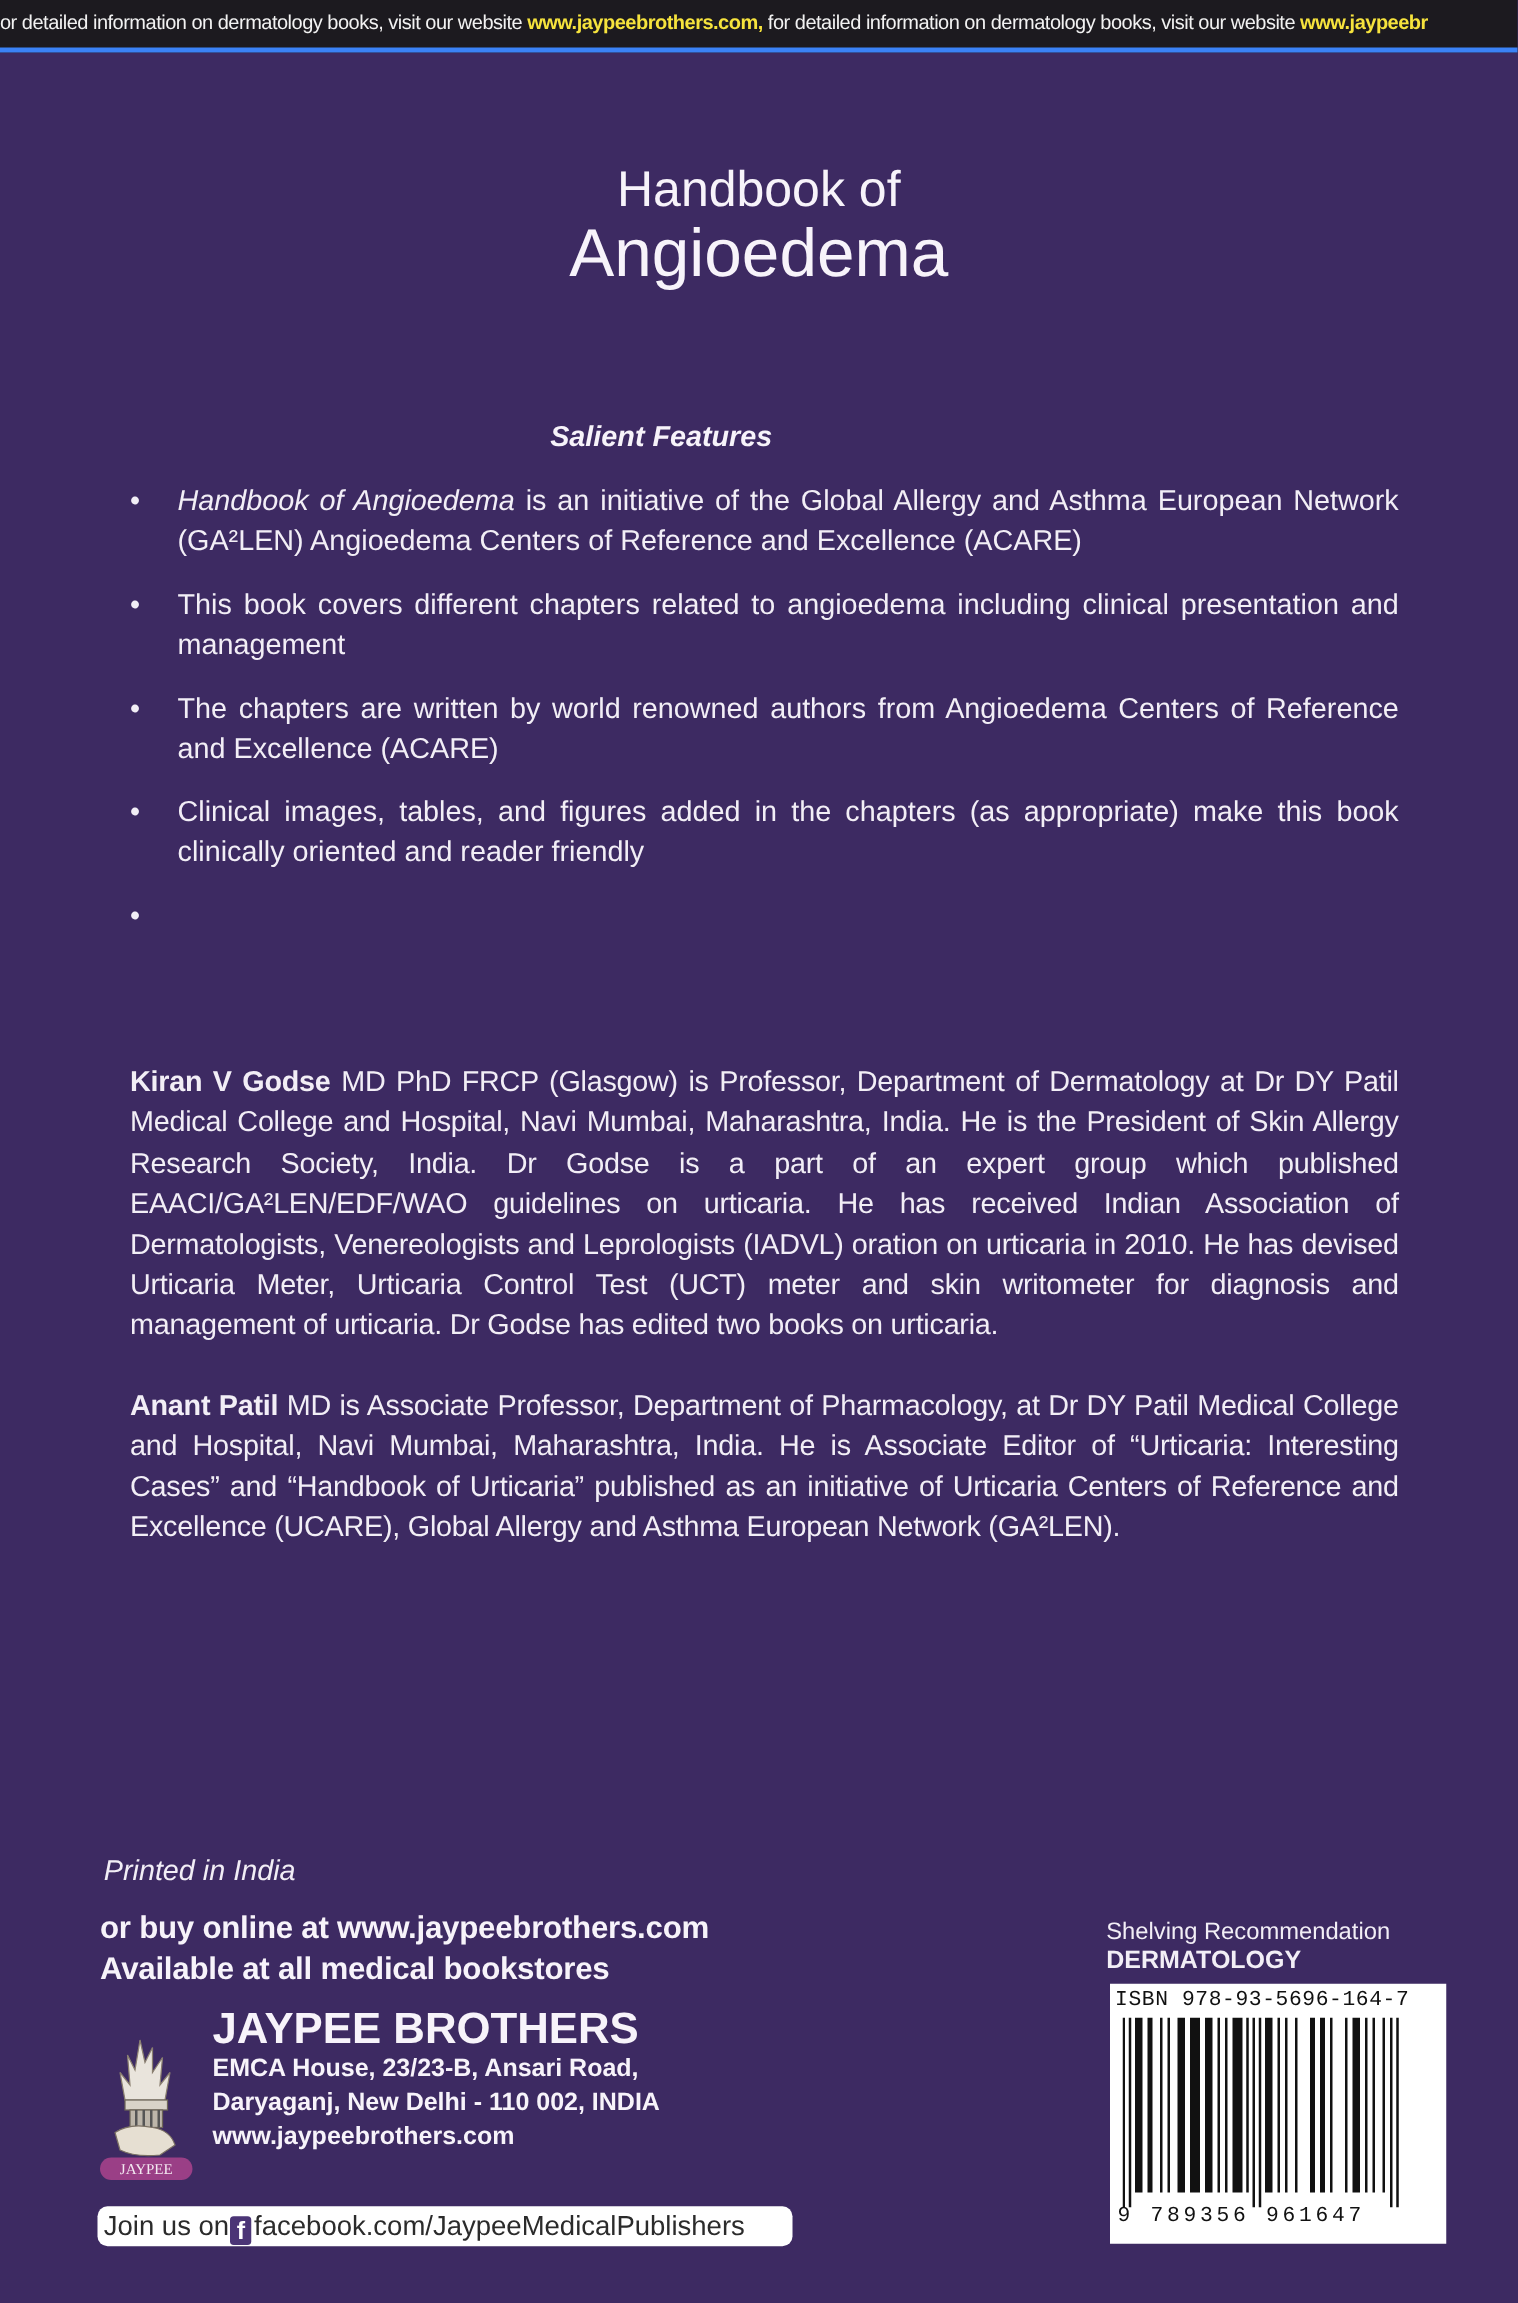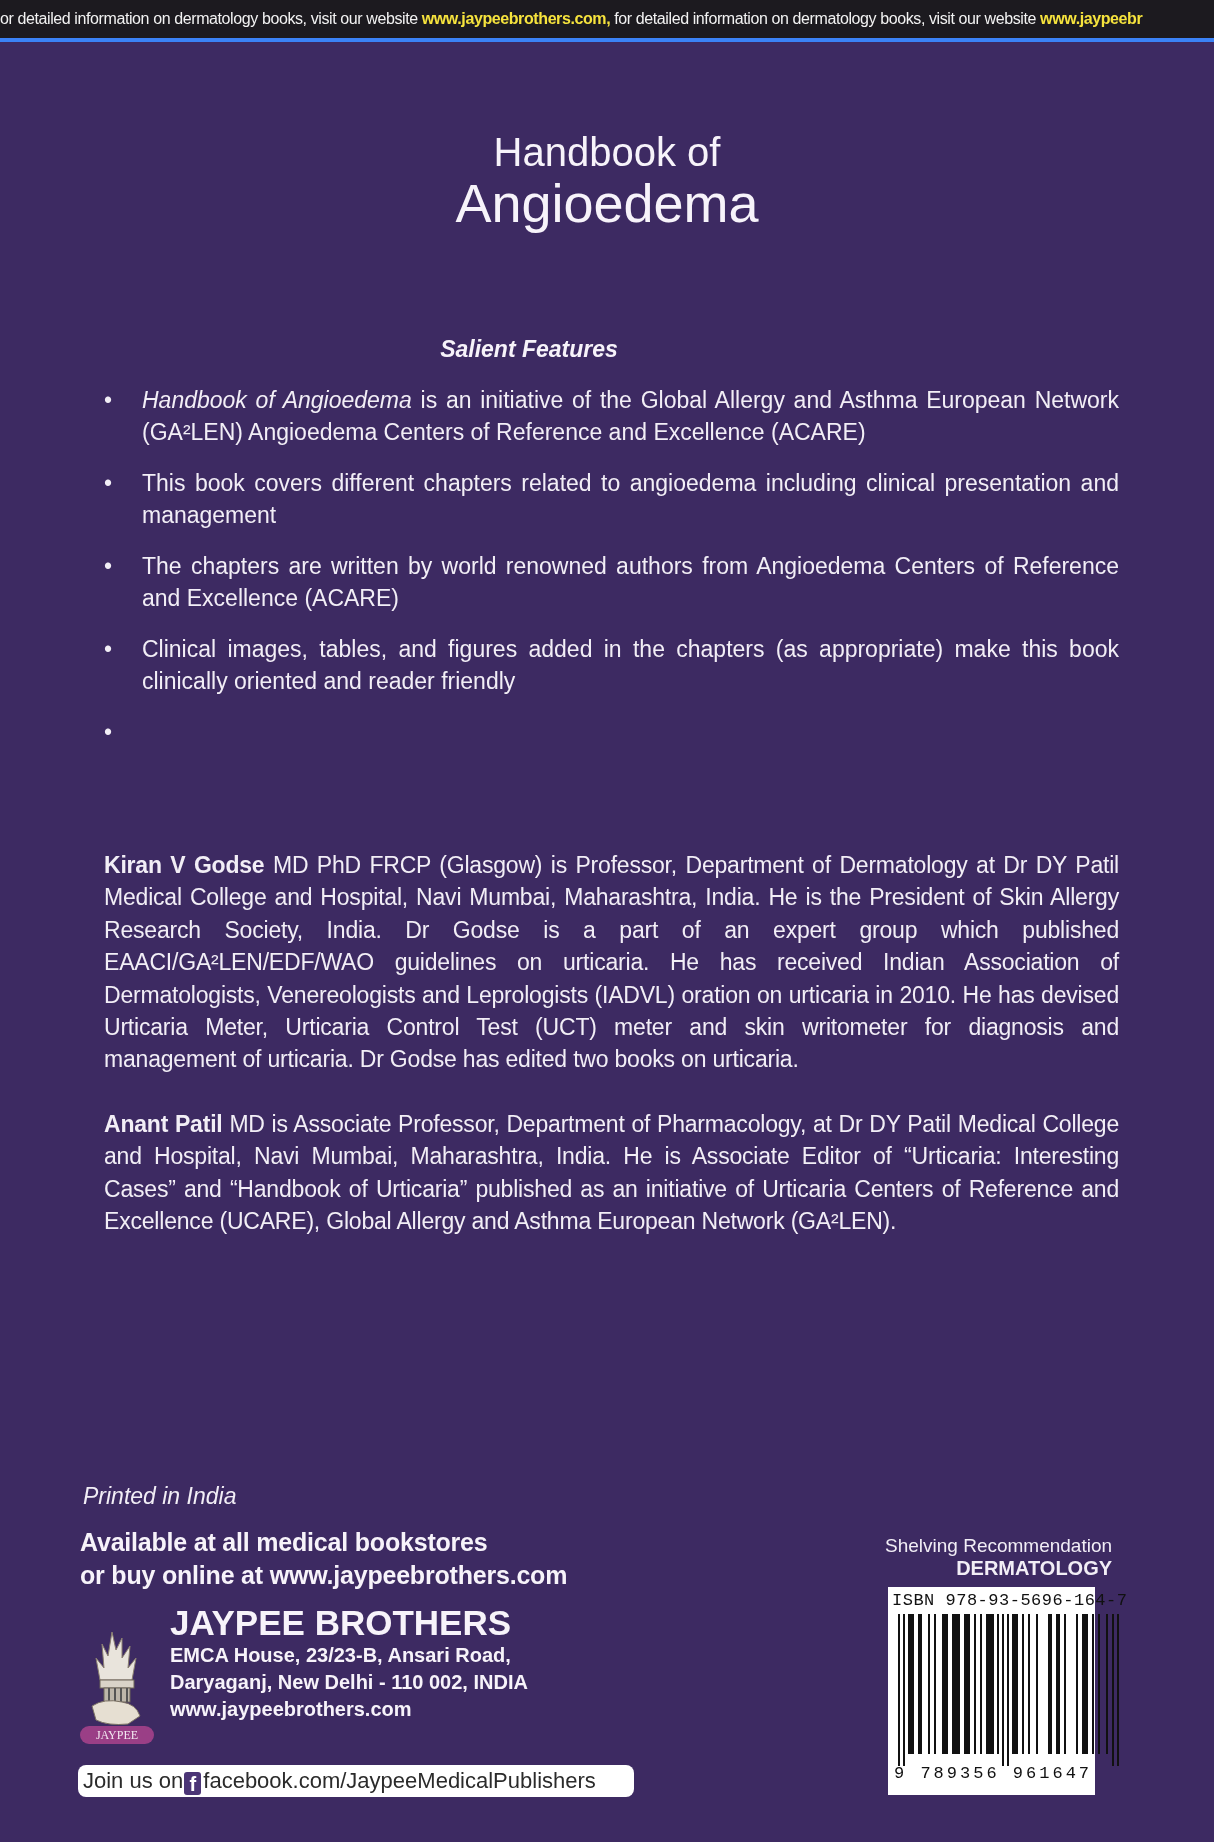--- a/index.html
+++ b/index.html
@@ -76,23 +76,23 @@
   }
   .fb-icon {
     display:inline-block; width:17px; height:23px; background:#4b3576;
     color:#fff; font-weight:bold; font-size:20px; line-height:25px;
     text-align:center; border-radius:3px; vertical-align:-3px; margin:0 2px 0 1px;
   }
   .shelf {
     position:absolute; left:885px; top:1534px; color:#f2eef6;
     font-size:19px; line-height:23px;
   }
-  .shelf .cat { font-weight:bold; font-size:20px;text-align:right; }
+  .shelf .cat { font-weight:bold; font-size:20px; }
   .barcode {
-    position:absolute; left:888px; top:1587px; width:207px; height:208px;
+    position:absolute; left:888px; top:1587px; width:269px; height:208px;
     background:#ffffff; box-sizing:border-box; padding:4px 4px;
   }
   .isbn {
     font-family:"Liberation Mono", monospace; font-size:17px; color:#111;
     letter-spacing:0.5px; white-space:nowrap; line-height:20px;
   }
   .bars { display:block; margin:3px 0 0 6px; }
   .ean {
     font-family:"Liberation Mono", monospace; font-size:17px; color:#111;
     letter-spacing:3px; white-space:nowrap; margin-top:-2px; padding-left:2px;
@@ -133,22 +133,22 @@
 
 <div class="bio bio-1">
   <span class="name">Kiran V Godse</span><span class="cred"> MD PhD FRCP (Glasgow)</span><span> is Professor, Department of Dermatology at Dr DY Patil Medical College and Hospital, Navi Mumbai, Maharashtra, India. He is the President of Skin Allergy Research Society, India. Dr Godse is a part of an expert group which published EAACI/GA²LEN/EDF/WAO guidelines on urticaria. He has received Indian Association of Dermatologists, Venereologists and Leprologists (IADVL) oration on urticaria in 2010. He has devised Urticaria Meter, Urticaria Control Test (UCT) meter and skin writometer for diagnosis and management of urticaria. Dr Godse has edited two books on urticaria.</span>
 </div>
 <div class="bio bio-2">
   <span class="name">Anant Patil</span><span class="cred"> MD</span><span> is Associate Professor, Department of Pharmacology, at Dr DY Patil Medical College and Hospital, Navi Mumbai, Maharashtra, India. He is Associate Editor of “Urticaria: Interesting Cases” and “Handbook of Urticaria” published as an initiative of Urticaria Centers of Reference and Excellence (UCARE), Global Allergy and Asthma European Network (GA²LEN).</span>
 </div>
 
 <div class="printed">Printed in India</div>
 <div class="avail">
+  <div>or buy online at www.jaypeebrothers.com</div>
   <div>Available at all medical bookstores</div>
-  <div>or buy online at www.jaypeebrothers.com</div>
 </div>
 
 <div class="logo">
   <svg width="80" height="118" viewBox="0 0 80 118">
 
     <path d="M34 4 L38 22 L44 10 L44 30 L52 18 L50 40 L58 30 L54 52 L22 52 L18 30 L26 40 L24 16 L30 28 Z" fill="#e9e4dc" stroke="#8a7f70" stroke-width="1"></path>
 
     <rect x="22" y="52" width="34" height="8" fill="#d9d3c8" stroke="#6d6558" stroke-width="1"></rect>
     <rect x="26" y="60" width="26" height="14" fill="#bdb6aa" stroke="#6d6558" stroke-width="1"></rect>
     <line x1="31" y1="60" x2="31" y2="74" stroke="#555" stroke-width="2"></line>

